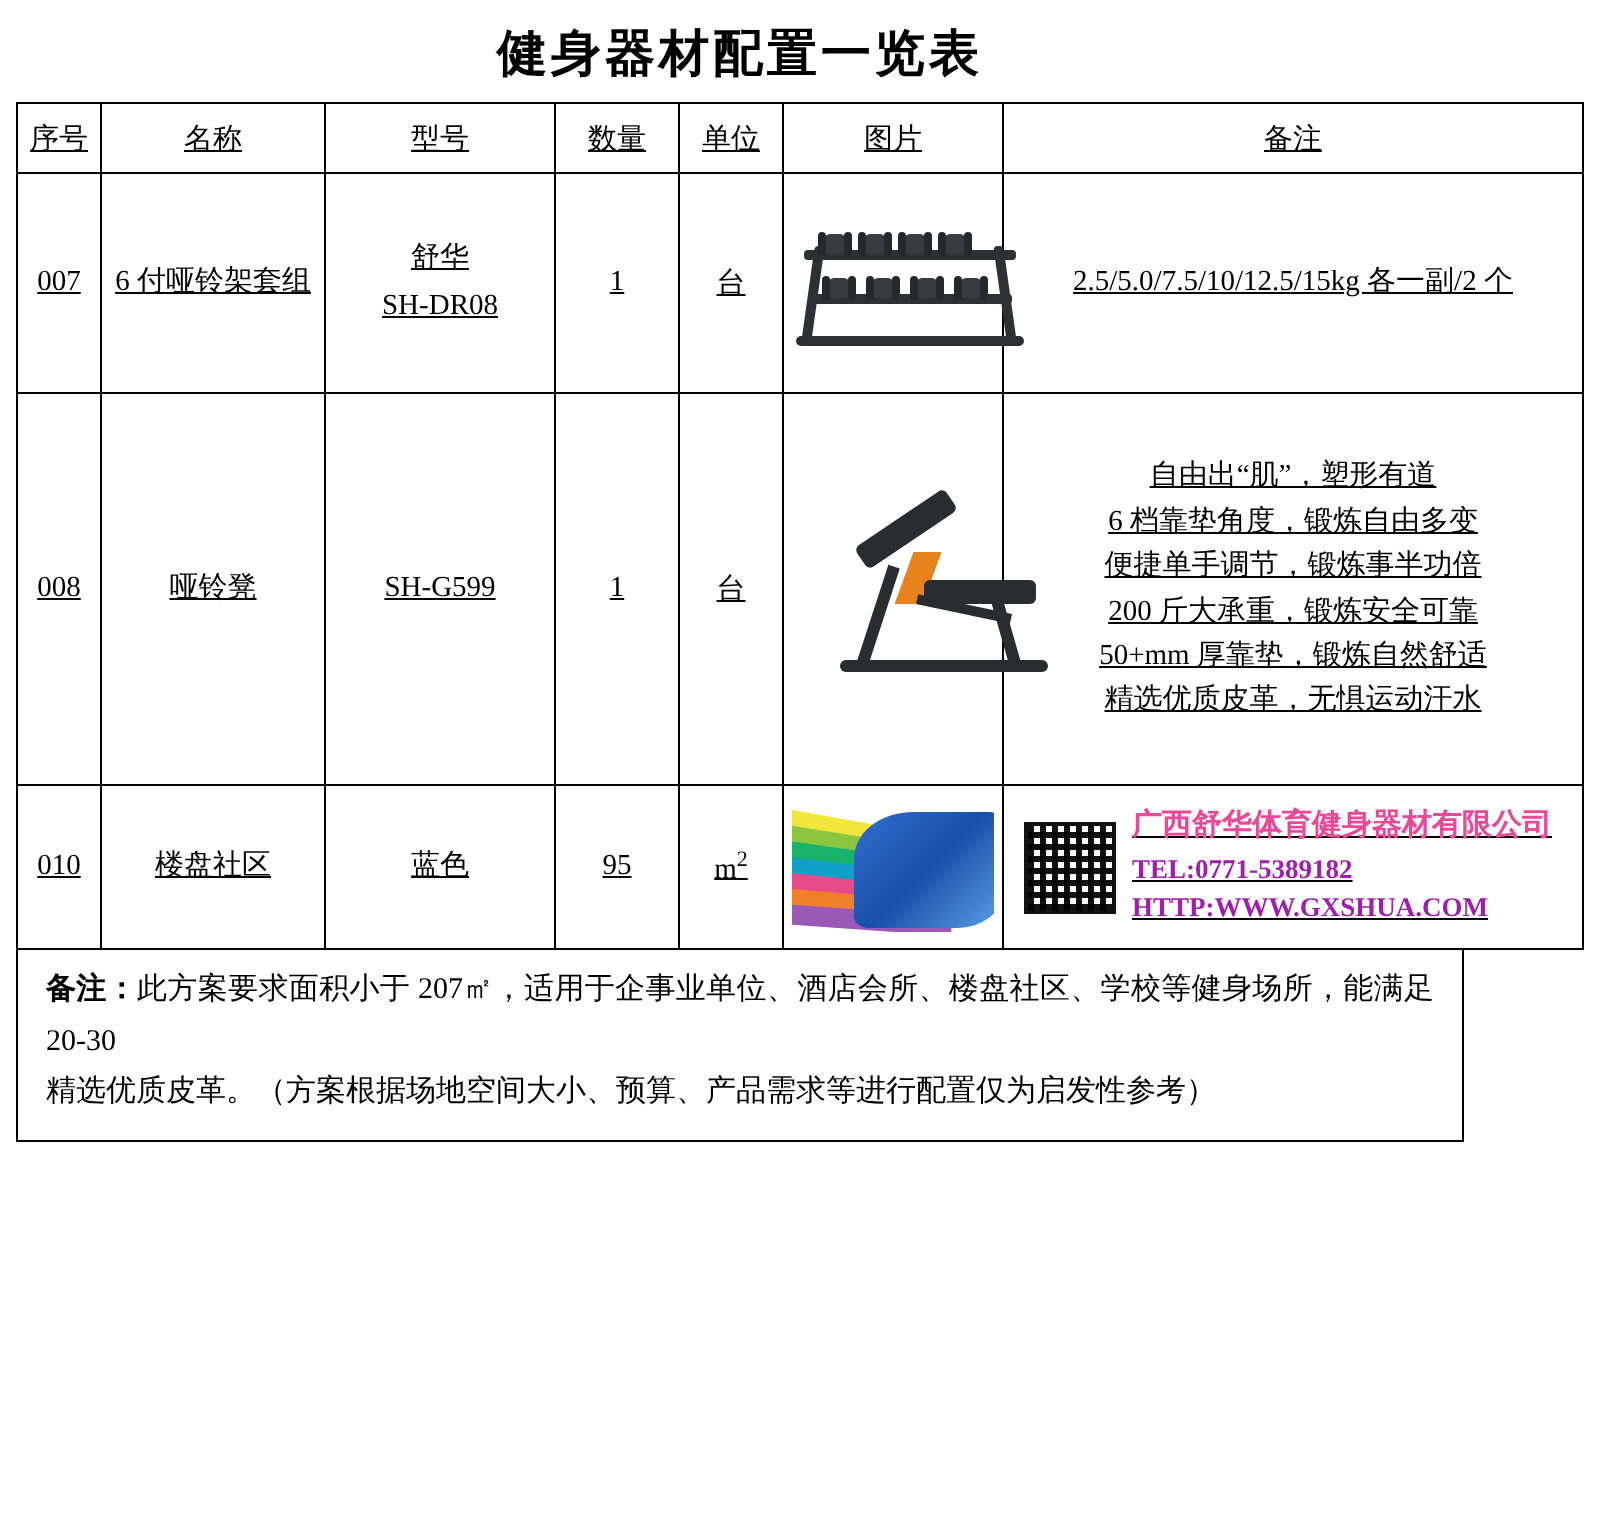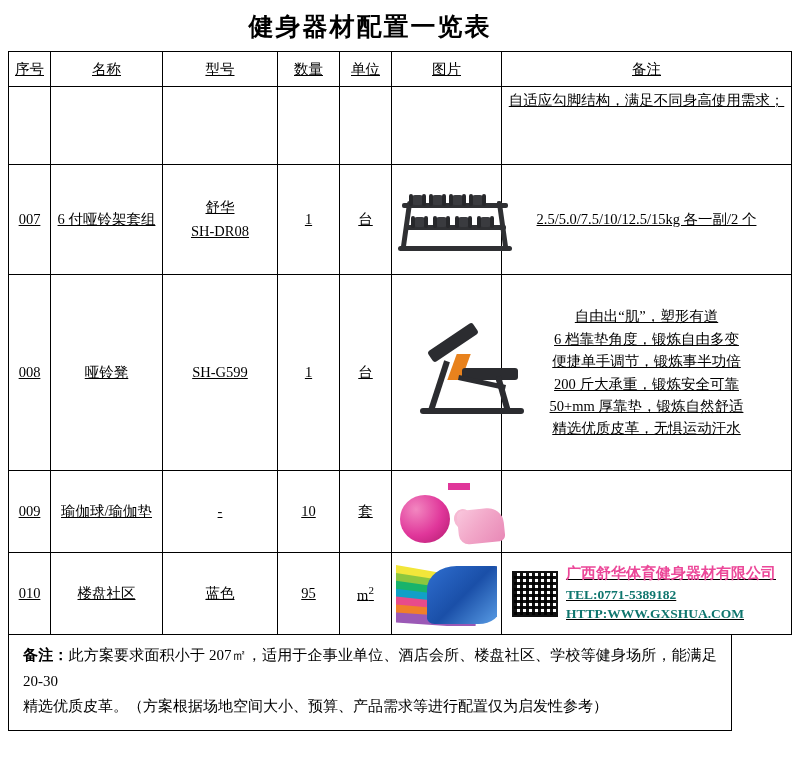--- a/index.html
+++ b/index.html
@@ -248,21 +248,21 @@
   .company-text {
     text-align: left;
     line-height: 1.45;
   }
   .company-name {
     color: #ec4899;
     font-weight: bold;
     font-size: 15px;
   }
   .company-line {
-    color: #0f766e;
+    color: #a21caf;
     font-weight: bold;
     font-size: 13.5px;
     font-family: "Liberation Serif", "DejaVu Serif", serif;
   }
 
   .remark {
     border: 1px solid #000;
     border-top: none;
     padding: 8px 14px 10px 14px;
     font-size: 15px;
@@ -293,31 +293,20 @@
         <th>名称</th>
         <th>型号</th>
         <th>数量</th>
         <th>单位</th>
         <th>图片</th>
         <th>备注</th>
       </tr>
     </thead>
     <tbody>
 
-      <tr style="height:78px;">
-        <td></td>
-        <td></td>
-        <td></td>
-        <td></td>
-        <td></td>
-        <td></td>
-        <td class="note" style="vertical-align:top;">
-          <div class="line">自适应勾脚结构，满足不同身高使用需求；</div>
-        </td>
-      </tr>
 
       <tr style="height:110px;margin-left:28px;">
         <td>007</td>
         <td class="cellname">6 付哑铃架套组</td>
         <td class="model">
           <div>舒华</div>
           <div>SH-DR08</div>
         </td>
         <td>1</td>
         <td>台</td>
@@ -367,38 +356,20 @@
         <td class="note">
           <div class="line">自由出“肌”，塑形有道</div>
           <div class="line">6 档靠垫角度，锻炼自由多变</div>
           <div class="line">便捷单手调节，锻炼事半功倍</div>
           <div class="line">200 斤大承重，锻炼安全可靠</div>
           <div class="line">50+mm 厚靠垫，锻炼自然舒适</div>
           <div class="line">精选优质皮革，无惧运动汗水</div>
         </td>
       </tr>
 
-      <tr style="height:82px;">
-        <td>009</td>
-        <td class="cellname">瑜伽球/瑜伽垫</td>
-        <td class="model">-</td>
-        <td>10</td>
-        <td>套</td>
-        <td>
-          <div class="pic-wrap">
-            <div class="yoga">
-              <div class="tag"></div>
-              <div class="ball"></div>
-              <div class="mat-end"></div>
-              <div class="mat-roll"></div>
-            </div>
-          </div>
-        </td>
-        <td class="note"></td>
-      </tr>
 
       <tr style="height:82px;">
         <td>010</td>
         <td class="cellname">楼盘社区</td>
         <td class="model">蓝色</td>
         <td>95</td>
         <td>
           <span>m</span><span class="unit-sup">2</span>
         </td>
         <td>

